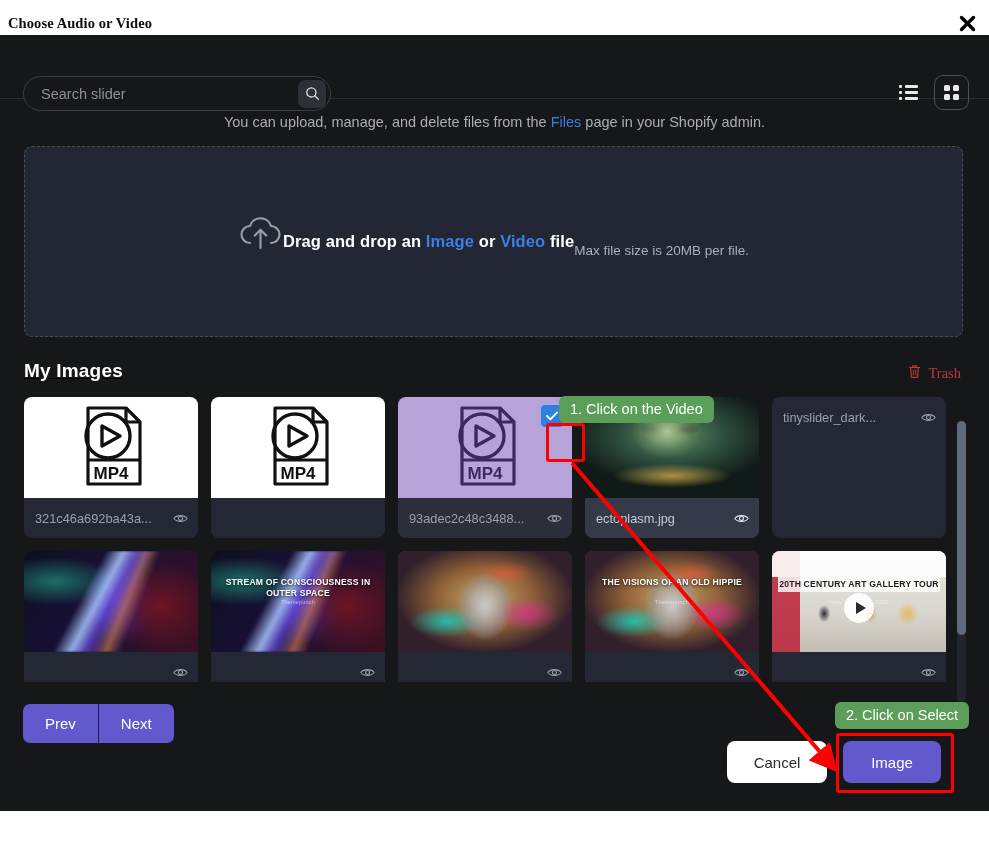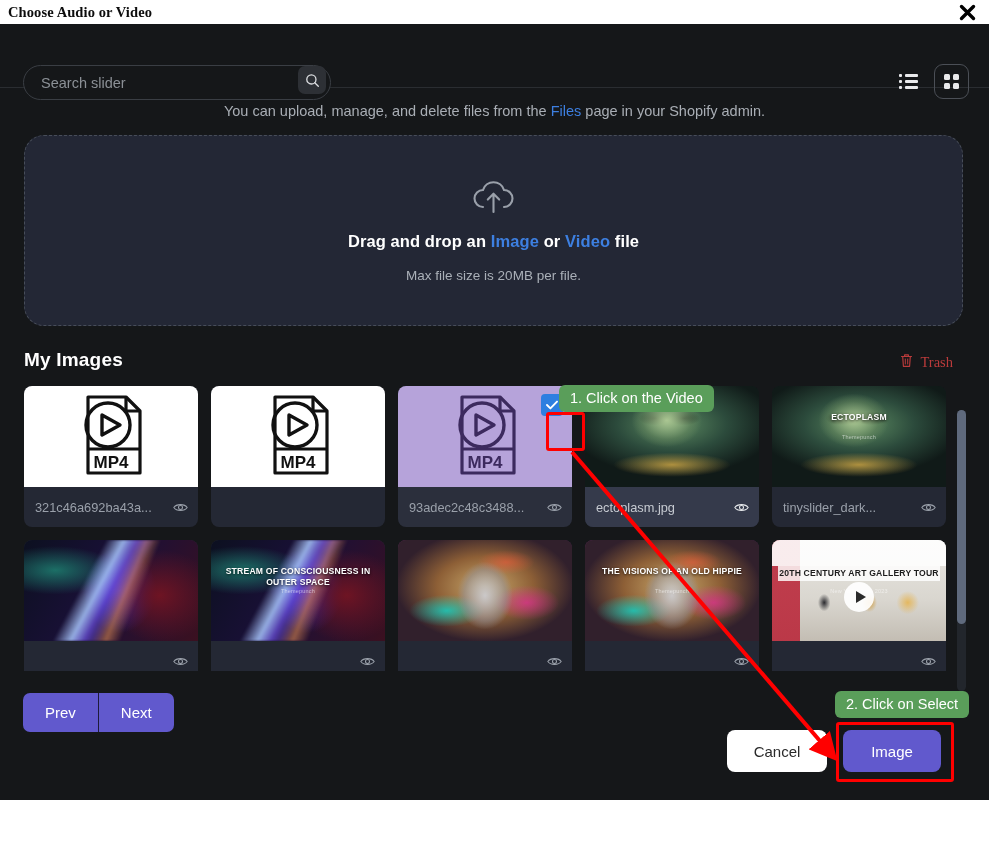--- a/index.html
+++ b/index.html
@@ -3,21 +3,21 @@
 <meta charset="utf-8">
 <style>
   * { box-sizing: border-box; margin: 0; padding: 0; }
   html, body {
     width: 989px; height: 868px;
     background: #ffffff;
     font-family: "Liberation Sans", sans-serif;
     overflow: hidden;
   }
   .modal {
-    position: absolute; left: 0; top: 0;
+    position: absolute; left: 0; top: 11px;
     width: 989px; height: 800px;
     background: #151719;
     display: flex; flex-direction: column;
   }
   
   .titlebar {
     position: relative;
     height: 24px;
     background: #ffffff;
     flex: 0 0 24px;
@@ -45,21 +45,21 @@
     position: relative;
     border-bottom: 1px solid #2a2d31;
     background: #151719;
   }
   .search-wrap {
     position: absolute; left: 23px; top: 41px;
     width: 308px; height: 35px;
     border: 1px solid #3a3e44;
     border-radius: 18px;
     background: #151719;
-    display: flex; 
+    display: flex; align-items: center;
   }
   .search-input {
     flex: 1; height: 100%;
     background: transparent; border: 0; outline: 0;
     padding-left: 17px;
     color: #d5d7da;
     font-family: "Liberation Sans", sans-serif;
     font-size: 14.5px;
   }
   .search-input::placeholder { color: #8b9096; }
@@ -101,40 +101,41 @@
     padding-top: 15px;
     flex: 0 0 auto;
   }
   .infoline a { color: #3d7fe0; text-decoration: none; cursor: pointer; }
 
   
   .dropzone {
     margin: 16px 26px 0 24px;
     height: 191px;
     border: 1.5px dashed #474d59;
-    border-radius: 20px;
+    border-radius: 8px;
     background: #232735;
-    display: flex; flex-direction: column;
+    display: flex; 
     align-items: center; justify-content: center;
     flex: 0 0 191px;
     cursor: pointer;
   }
   .dz-cloud { margin-bottom: 12px; }
   .dz-main {
     font-size: 16.5px; font-weight: bold; color: #ffffff; letter-spacing: .1px;
   }
   .dz-main a { color: #3d7fe0; text-decoration: none; cursor: pointer; font-weight: bold; }
   .dz-sub { font-size: 13.5px; color: #aab0b8; margin-top: 17px; }
 
   
   .section-head {
     position: relative;
-    margin: 23px 36px 0 24px;
+    margin: 23px 28px 0 24px;
     height: 30px;
     flex: 0 0 30px;
+    text-decoration: underline;
   }
   .section-title {
     font-size: 19px; font-weight: bold; color: #ffffff; letter-spacing: .2px;
   }
   .trash {
     position: absolute; right: 0; top: 4px;
     display: flex; align-items: center; gap: 7px;
     color: #bb3b3b; cursor: pointer;
   }
   .trash .tlabel {
@@ -476,25 +477,20 @@
             <span class="fname">ectoplasm.jpg</span>
             <span class="eye" style="color:#e7e9ec">
               <svg width="15" height="11" viewBox="0 0 18 12">
                 <path d="M1 6 C4 1.4 14 1.4 17 6 C14 10.6 4 10.6 1 6 z" fill="none" stroke="currentColor" stroke-width="1.25"></path>
                 <circle cx="9" cy="6" r="2.4" fill="none" stroke="currentColor" stroke-width="1.25"></circle>
               </svg>
             </span>
           </div>
         </div>
         <div class="card">
-          <div class="thumb">
-            <div class="art art-ecto"></div>
-            <div class="overlay-title">ECTOPLASM</div>
-            <div class="overlay-sub">Themepunch</div>
-          </div>
           <div class="card-foot">
             <span class="fname">tinyslider_dark...</span>
             <span class="eye" style="color:#9aa0aa">
               <svg width="15" height="11" viewBox="0 0 18 12">
                 <path d="M1 6 C4 1.4 14 1.4 17 6 C14 10.6 4 10.6 1 6 z" fill="none" stroke="currentColor" stroke-width="1.25"></path>
                 <circle cx="9" cy="6" r="2.4" fill="none" stroke="currentColor" stroke-width="1.25"></circle>
               </svg>
             </span>
           </div>
         </div>

